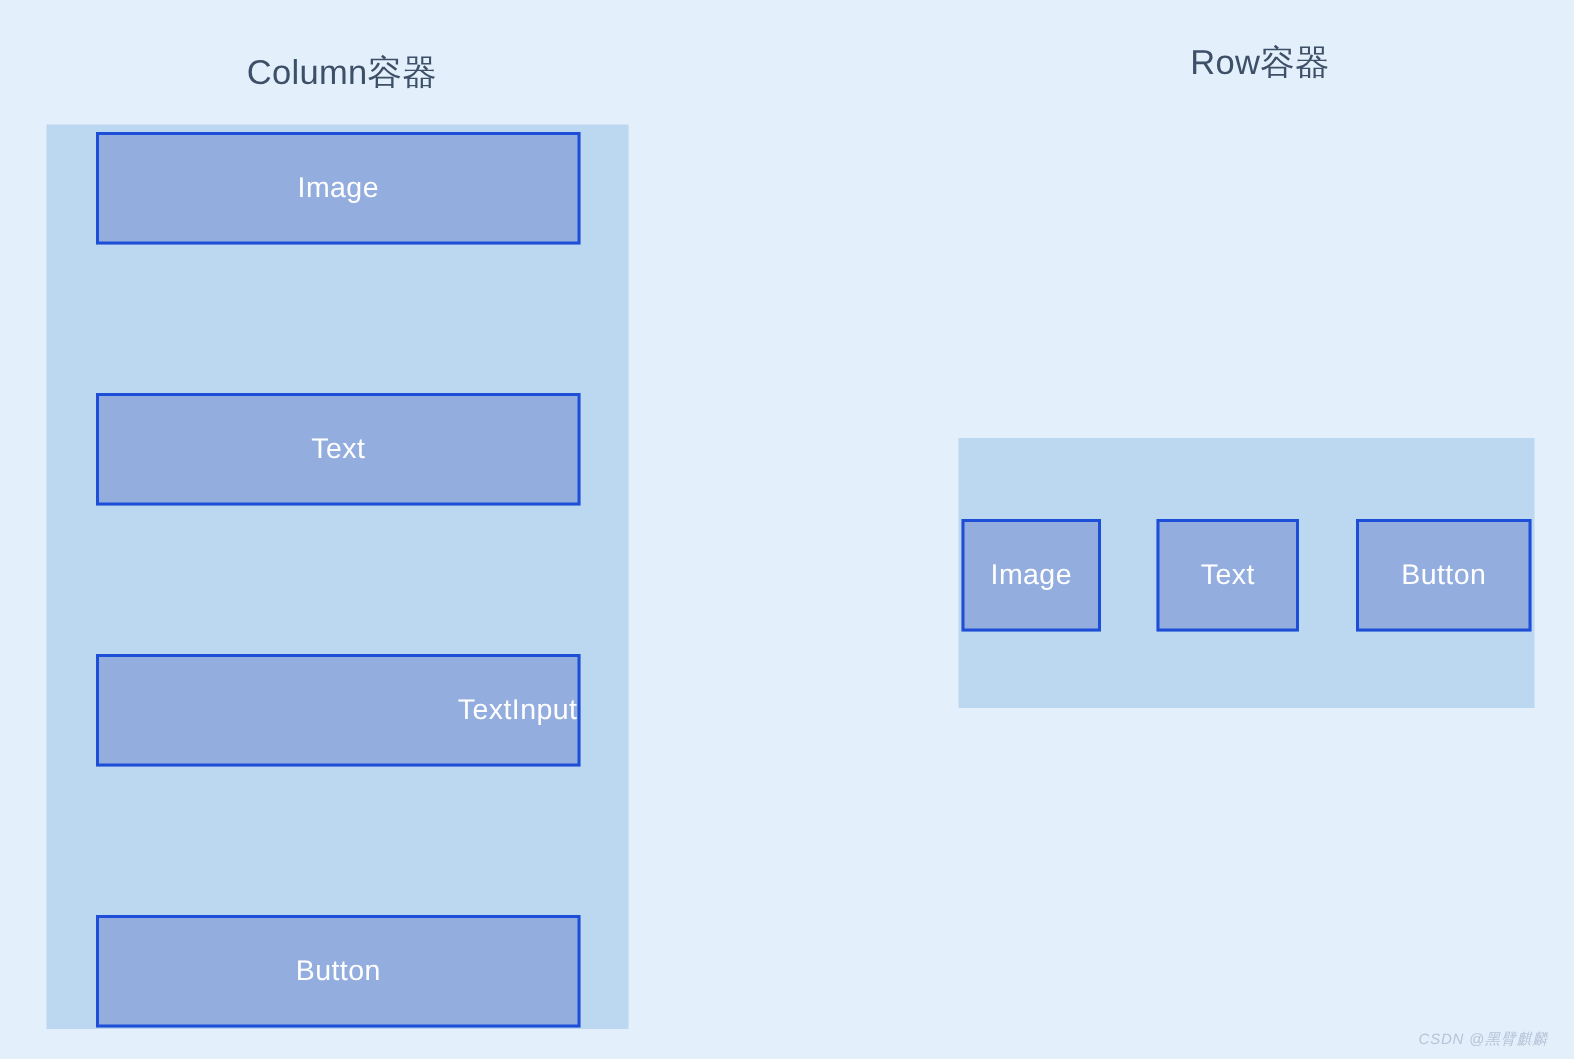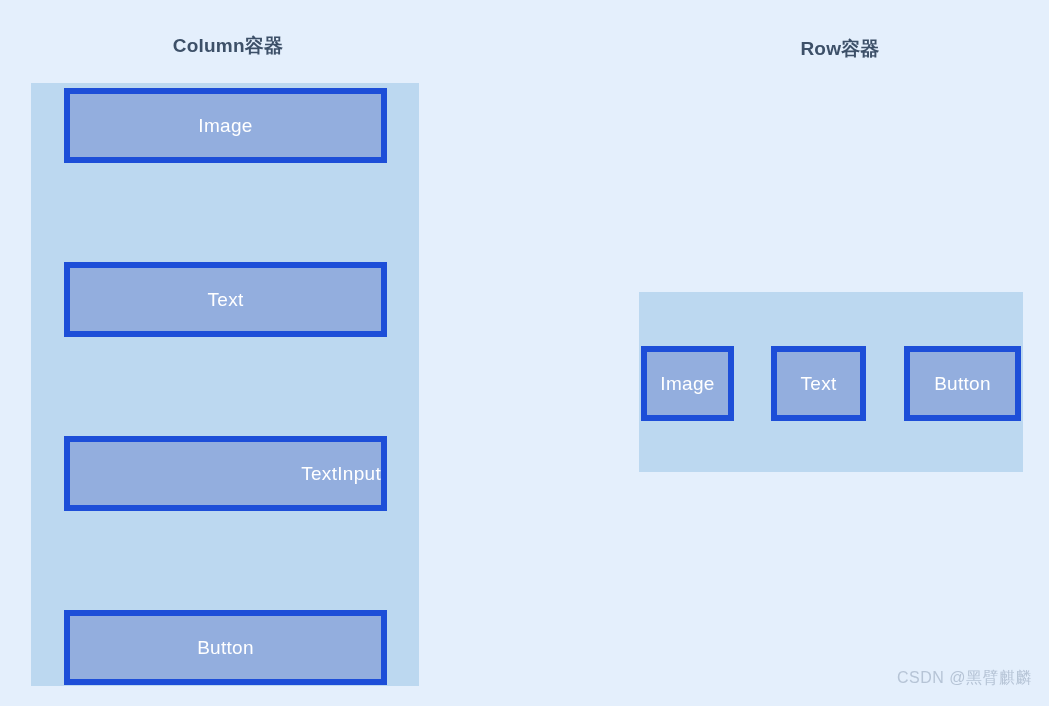--- a/index.html
+++ b/index.html
@@ -17,35 +17,35 @@
 
   .stage {
     position: absolute;
     inset: 0;
   }
 
   
   .panel-title {
     position: absolute;
     margin: 0;
-    font-size: 19px;
-    font-weight: bold;
+    font-size: 23px;
+    font-weight: normal;
     color: #3d5068;
     letter-spacing: 0.2px;
     white-space: nowrap;
     text-align: center;
     transform: translateX(-50%);
   }
   #column-title {
     left: 228px;
     top: 33px;
   }
   #row-title {
     left: 840px;
-    top: 36px;
+    top: 26px;
   }
 
   
   .container-box {
     position: absolute;
     background: #bcd8f0;
     box-sizing: border-box;
   }
 
   #column-container {
@@ -59,21 +59,21 @@
     left: 639px;
     top: 292px;
     width: 384px;
     height: 180px;
   }
 
   
   .child-box {
     position: absolute;
     background: #93aede;
-    border: 6px solid #1d4ed8;
+    border: 2px solid #1d4ed8;
     box-sizing: border-box;
     display: flex;
     align-items: center;
     justify-content: center;
   }
   .child-box .child-label {
     color: #ffffff;
     font-size: 19px;
     font-weight: normal;
     letter-spacing: 0.3px;
@@ -97,25 +97,26 @@
     height: 75px;
   }
   #row-child-0 { left: 2px;   width: 93px; }
   #row-child-1 { left: 132px; width: 95px; }
   #row-child-2 { left: 265px; width: 117px; }
 
   
   #watermark {
     position: absolute;
     right: 17px;
-    bottom: 17px;
-    font-size: 16px;
+    bottom: 6px;
+    font-size: 10px;
     color: #b6c4d6;
     white-space: nowrap;
     letter-spacing: 0.5px;
+    font-style: italic;
   }
 </style>
 </head>
 <body>
 
 <div class="stage">
 
   <h2 class="panel-title" id="column-title">Column容器</h2>
 
   <div class="container-box" id="column-container">

